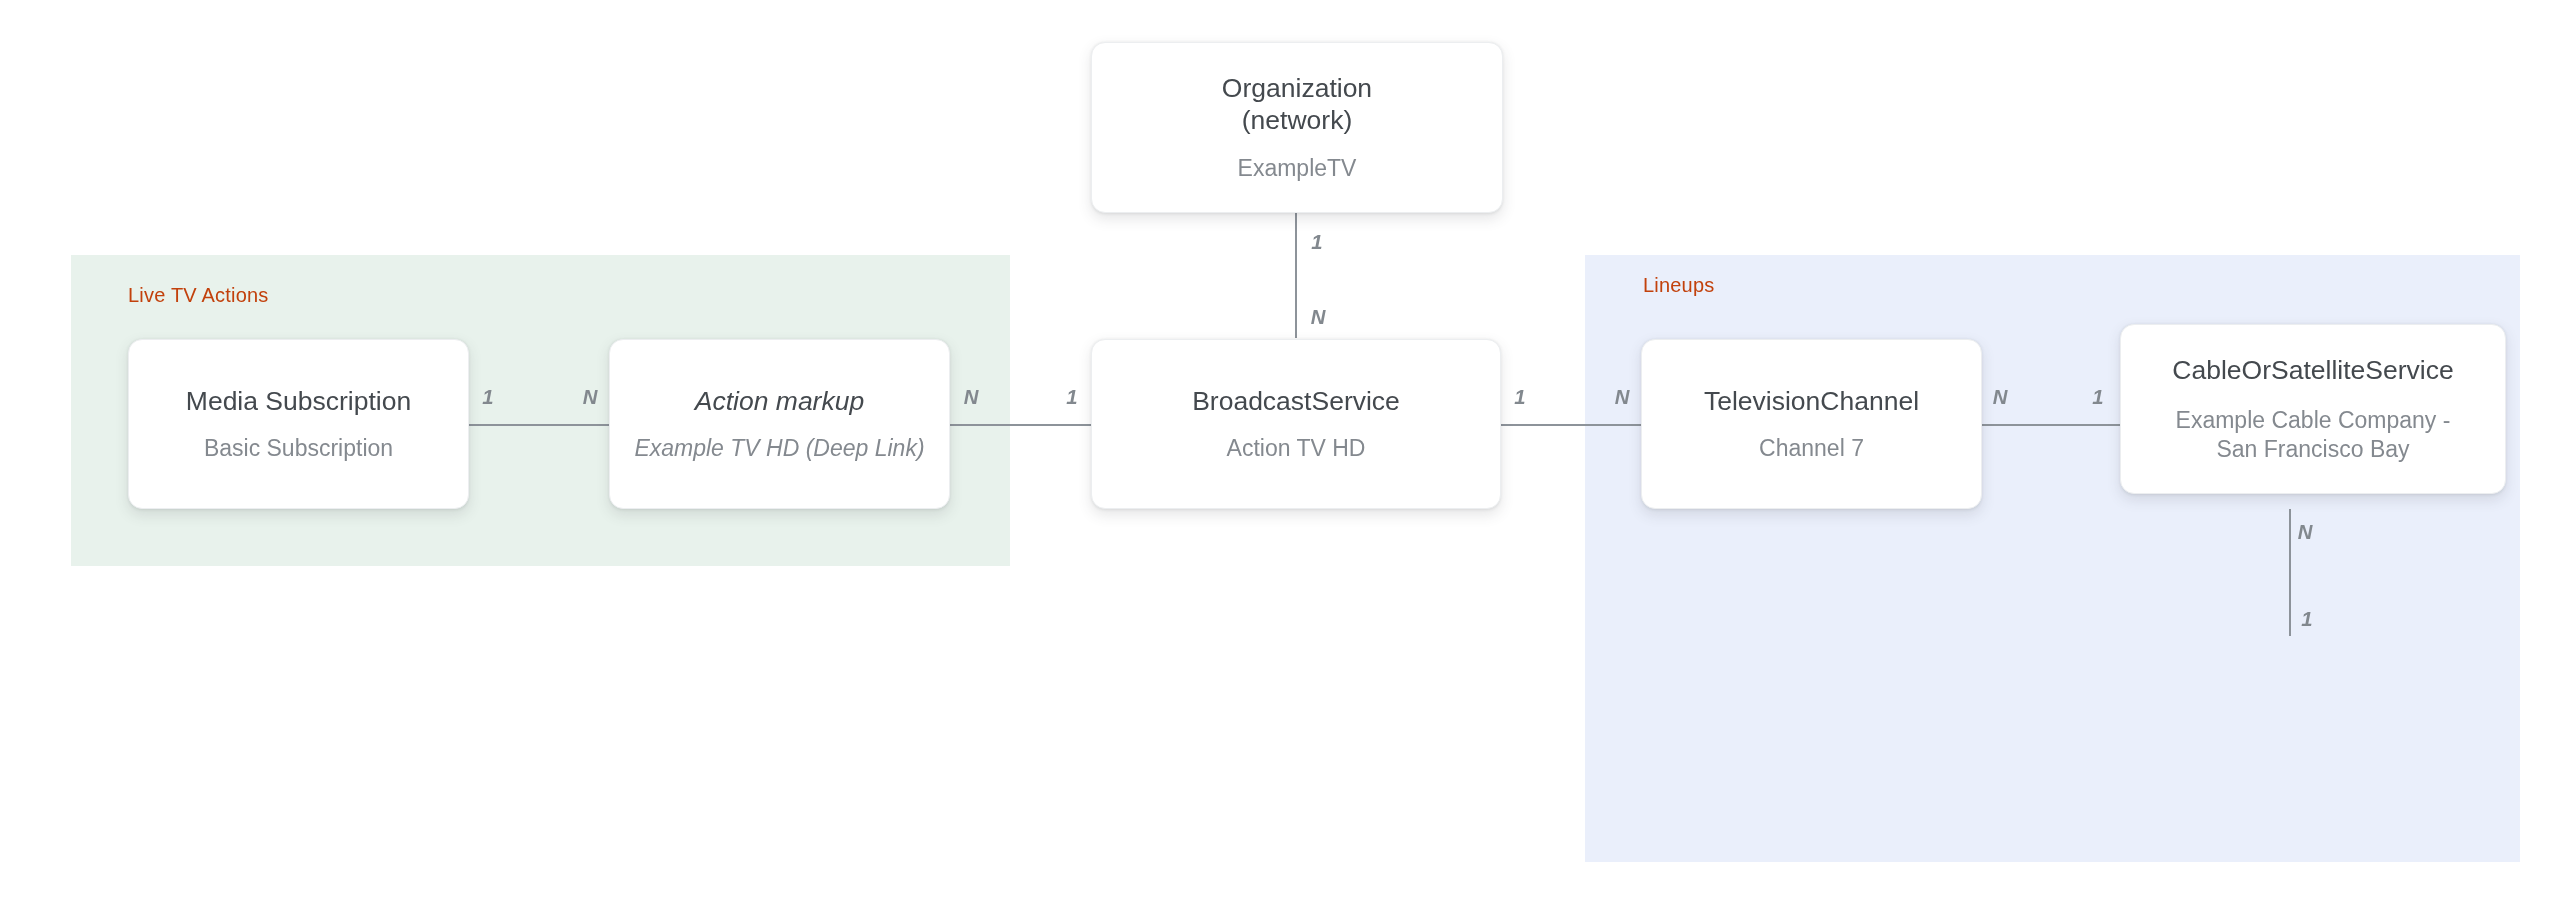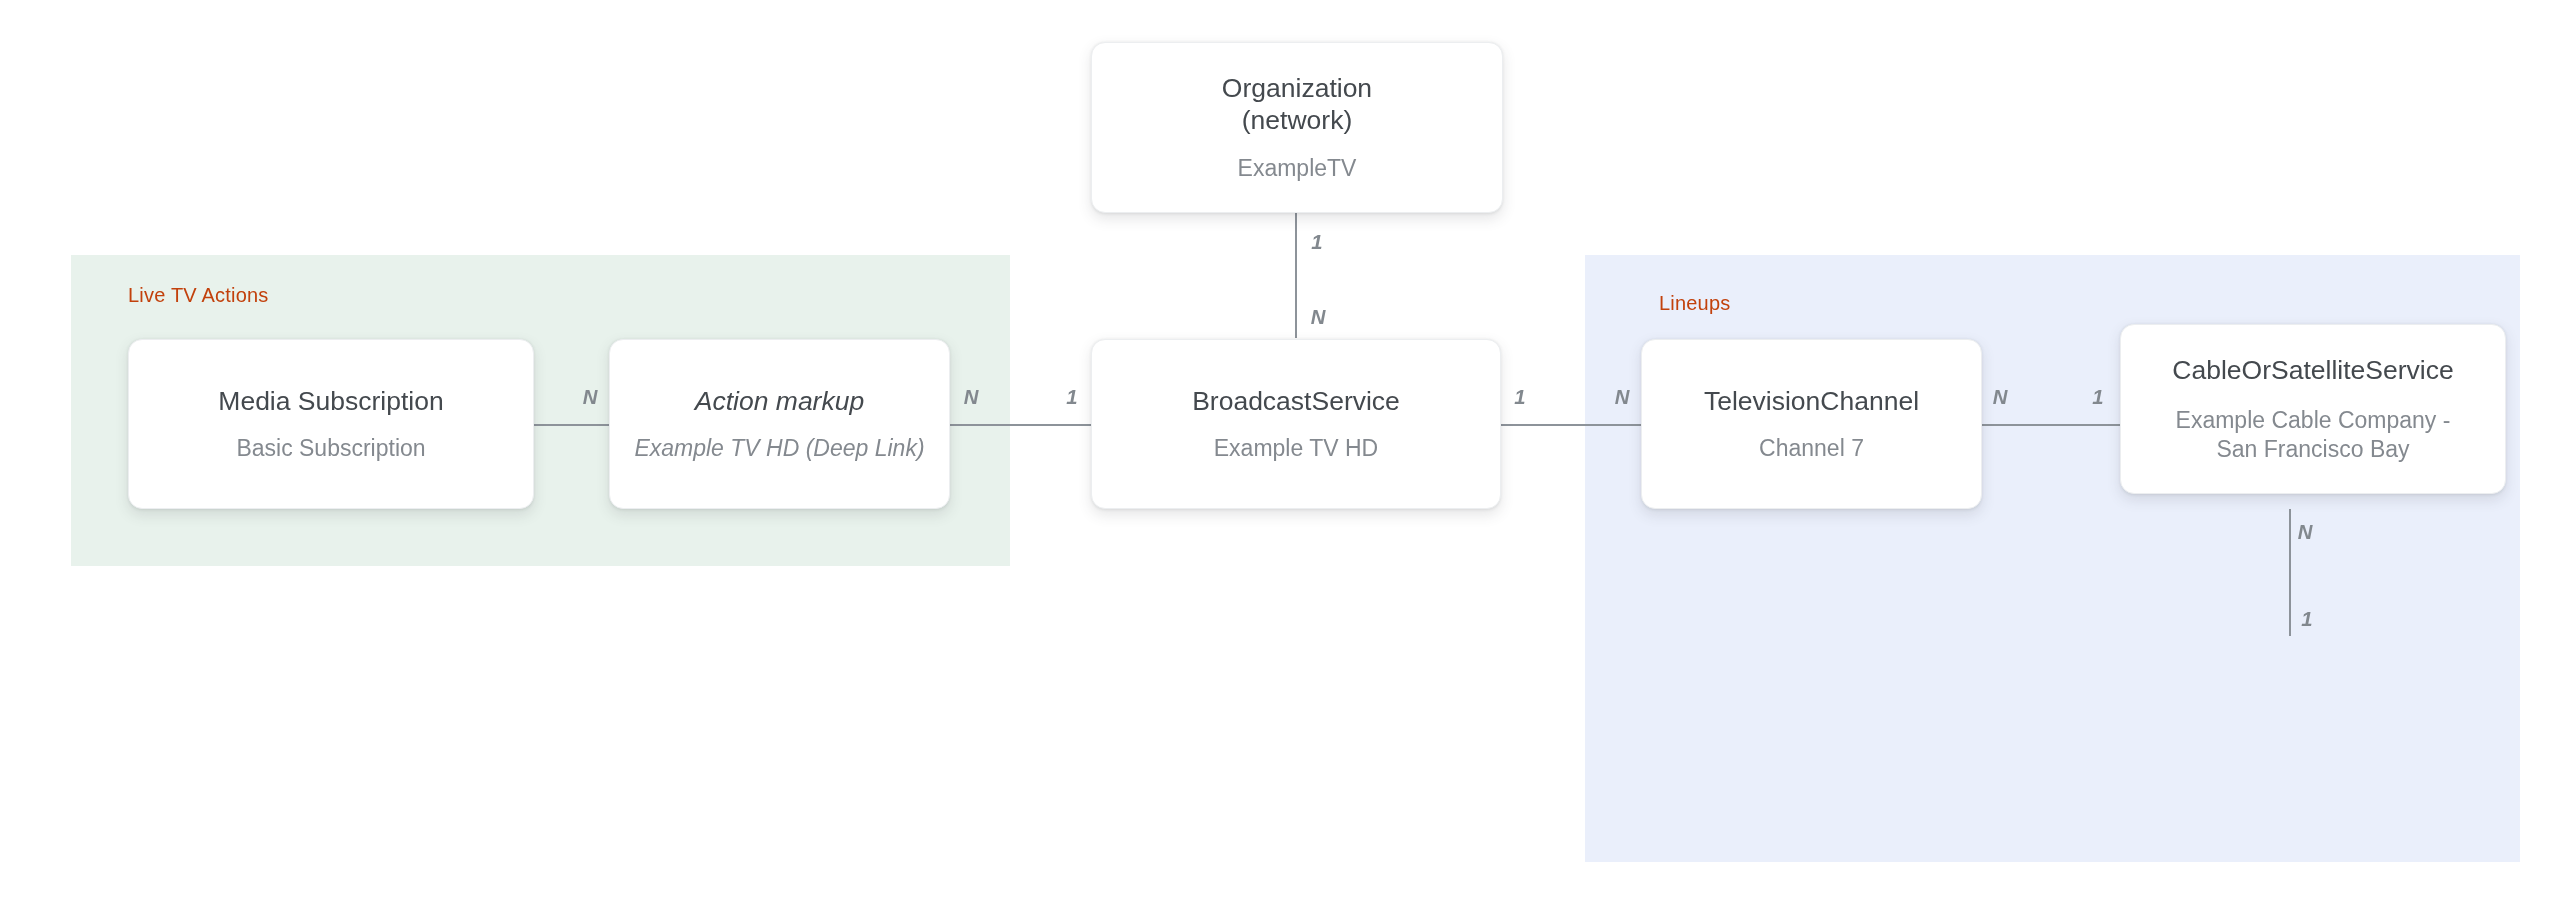--- a/index.html
+++ b/index.html
@@ -14,21 +14,21 @@
   
   .region { position: absolute; }
   .region-green { left: 71px; top: 255px; width: 939px; height: 311px; background: #e8f2ec; }
   .region-blue  { left: 1585px; top: 255px; width: 935px; height: 607px; background: #eaeffb; }
   .region-label {
     position: absolute;
     font-size: 20px; line-height: 35px;
     color: #c2410c; letter-spacing: 0.2px;
   }
   .region-label.live-tv { left: 128px; top: 278px; }
-  .region-label.lineups { left: 1643px; top: 286px; margin-left: 16px; }
+  .region-label.lineups { left: 1643px; top: 268px; }
 
   
   .node {
     position: absolute;
     background: #ffffff;
     border: 0.9px solid #eceef0;
     border-radius: 14px;
     box-shadow: 0 0.9px 2.7px rgba(60,64,67,0.10), 0 5.3px 14px rgba(60,64,67,0.13);
     display: flex; flex-direction: column;
     align-items: center; justify-content: center;
@@ -41,21 +41,21 @@
     font-size: 26.5px; line-height: 32px;
     color: #44494e;
     white-space: pre-line;
   }
   .node-subtitle {
     font-size: 23px; line-height: 29px;
     color: #84898f;
     white-space: pre-line;
   }
   #node-org-network        { left: 1091px; top: 42px;  width: 412px; height: 171px; }
-  #node-media-subscription { left: 128px;  top: 339px; width: 406px; height: 170px; }
+  #node-media-subscription { left: 128px;  top: 339px; width: 341px; height: 170px; }
   #node-action-markup      { left: 609px;  top: 339px; width: 341px; height: 170px; font-style: italic; }
   #node-broadcast-service  { left: 1091px; top: 339px; width: 410px; height: 170px; }
   #node-television-channel { left: 1641px; top: 339px; width: 341px; height: 170px; }
   #node-cable-or-satellite { left: 2120px; top: 324px; width: 386px; height: 170px; gap: 20px; }
   #node-org-operator       { left: 2120px; top: 635px; width: 341px; height: 170px; }
 
   
   .edge-line { position: absolute; background: #8d939a; }
   .edge-h { height: 1.8px; }
   .edge-v { width: 1.8px; }
@@ -123,21 +123,21 @@
     <div class="node-subtitle">Basic Subscription</div>
   </div>
 
   <div class="node" id="node-action-markup">
     <div class="node-title">Action markup</div>
     <div class="node-subtitle">Example TV HD (Deep Link)</div>
   </div>
 
   <div class="node" id="node-broadcast-service">
     <div class="node-title">BroadcastService</div>
-    <div class="node-subtitle">Example TV HD</div>
+    <div class="node-subtitle">Action TV HD</div>
   </div>
 
   <div class="node" id="node-television-channel">
     <div class="node-title">TelevisionChannel</div>
     <div class="node-subtitle">Channel 7</div>
   </div>
 
   <div class="node" id="node-cable-or-satellite">
     <div class="node-title">CableOrSatelliteService</div>
     <div class="node-subtitle">Example Cable Company -

